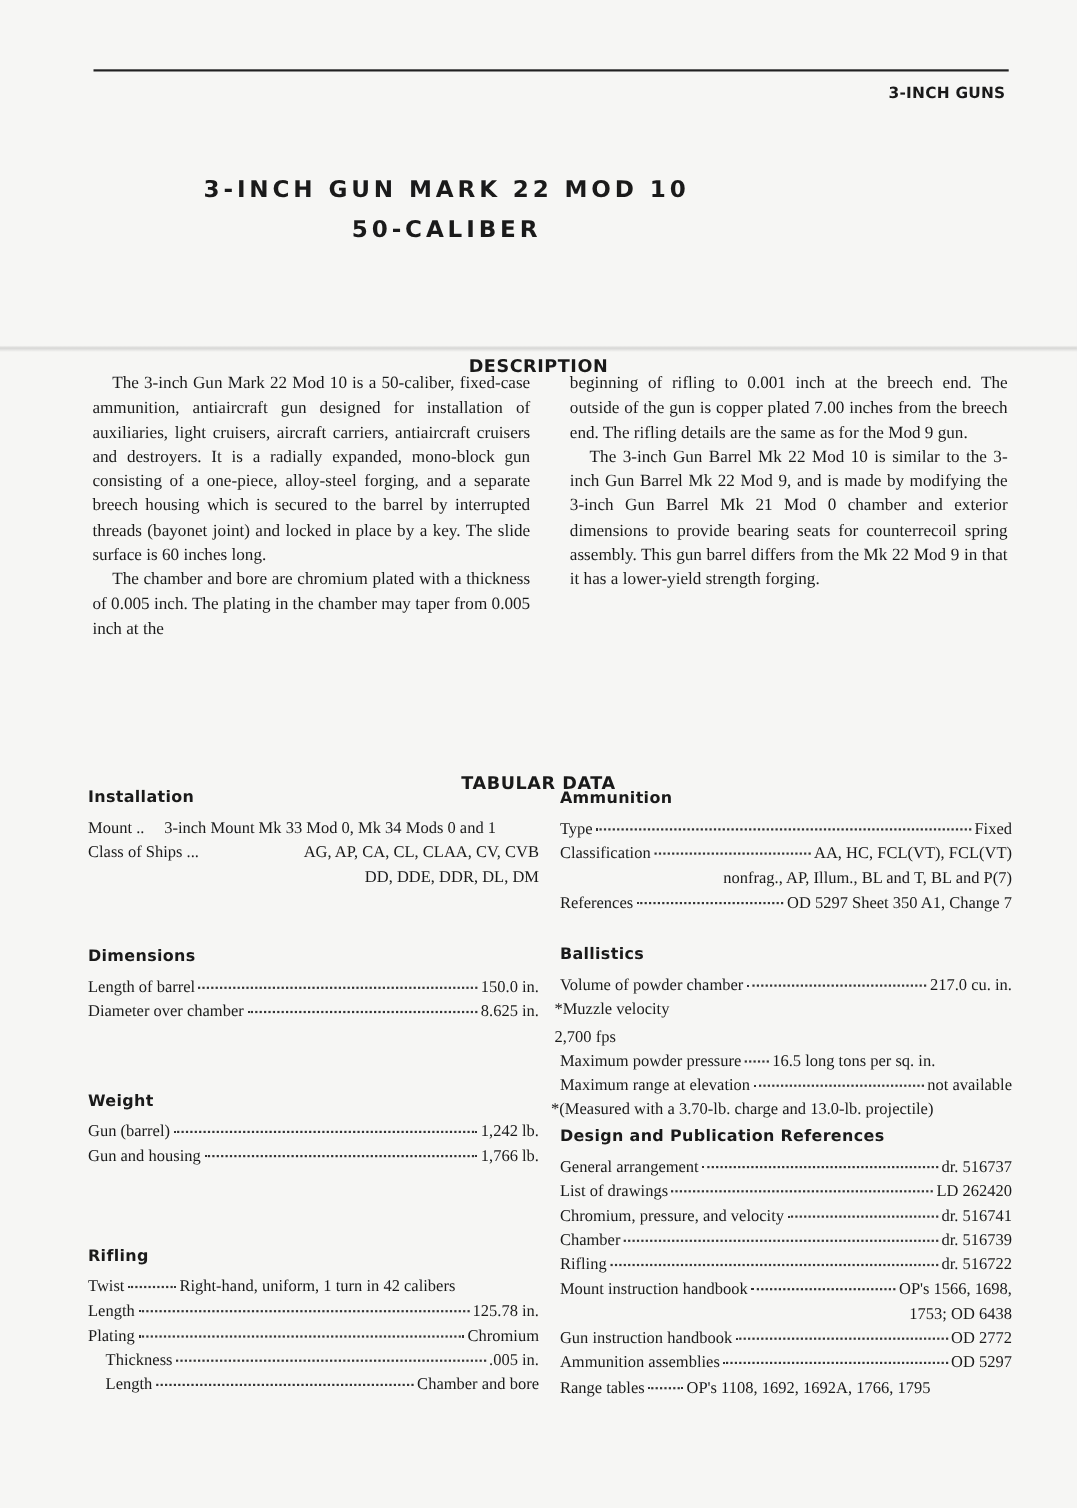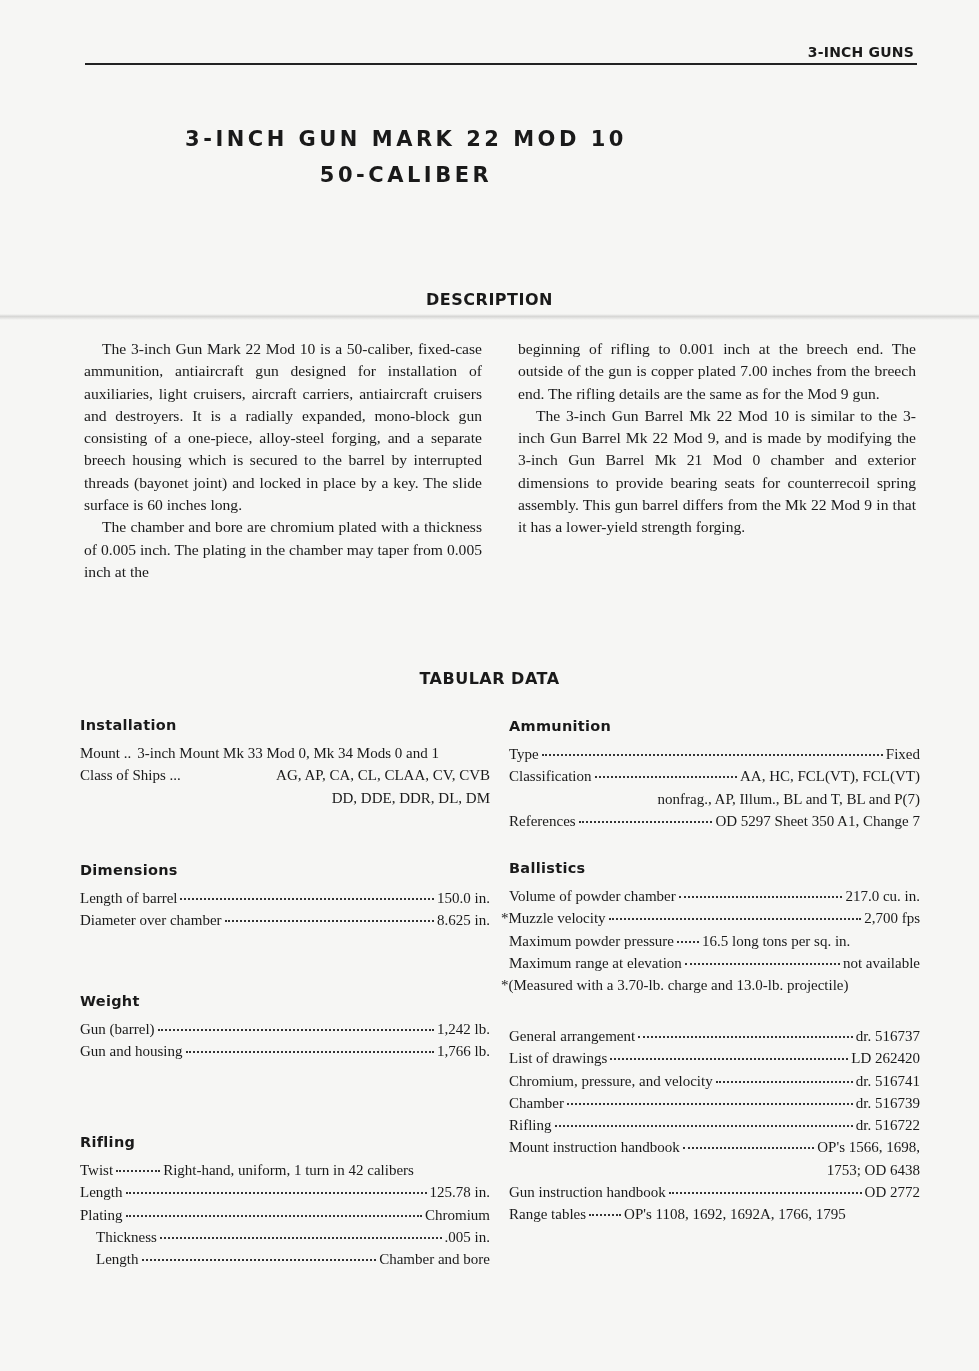--- a/index.html
+++ b/index.html
@@ -3,21 +3,21 @@
 <meta charset="utf-8">
 <style>
   html, body { margin: 0; padding: 0; }
   body {
     width: 979px; height: 1371px; overflow: hidden;
     background: #f6f6f4;
     color: #1a1a1a;
     position: relative;
     font-family: "Liberation Serif", "DejaVu Serif", serif;
   }
-  .sans { font-family: "DejaVu Sans", "Liberation Sans", sans-serif; }
+  .sans { font-family: "DejaVu Sans", "Liberation Sans", sans-serif; margin-top: 33px; }
   .running-head {
     position: absolute; top: 44px; right: 65px;
     font-size: 14px; font-weight: bold; letter-spacing: 0.2px;
   }
   .head-rule {
     position: absolute; top: 63px; left: 85px; width: 832px;
     height: 0; border-top: 2px solid #222;
   }
   .title {
     position: absolute; left: 0; width: 812px; text-align: center;
@@ -53,21 +53,21 @@
     font-size: 15px; line-height: 22.3px; white-space: nowrap; text-align: center;
   }
   .row .lbl { flex: 0 0 auto; }
   .row .dots {
     flex: 1 1 auto; overflow: hidden; margin: 0 3px;
     border-bottom: 2px dotted #333; height: 0; position: relative; top: -3px;
   }
   .row .val { flex: 0 0 auto; }
   .row.indent { padding-left: 16px; }
   .row.cont { justify-content: flex-end; }
-  .row.plain .val { margin-left: 6px; }
+  .row.plain .val { margin-left: 18px; }
 
   .left-block { left: 80px; width: 410px; }
   .right-block { left: 509px; width: 411px; }
 
   .page-num {
     position: absolute; top: 1374px; right: 64px;
     font-size: 13px; font-weight: bold;
   }
 </style>
 </head>
@@ -187,41 +187,42 @@
   </div>
 </div>
 
 <div class="block right-block" style="top:860px;">
   <div class="block-head">Ballistics</div>
   <div class="row">
     <span class="lbl">Volume of powder chamber</span>
     <span class="dots"></span>
     <span class="val">217.0 cu. in.</span>
   </div>
-  <div class="row" style="margin-left:-8px;">
+  <div class="row" style="margin-left:-8px;flex-direction:column;">
     <span class="lbl">*Muzzle velocity</span>
     <span class="dots"></span>
     <span class="val">2,700 fps</span>
   </div>
   <div class="row">
     <span class="lbl">Maximum powder pressure</span>
     <span class="dots" style="flex:0 0 22px;"></span>
     <span class="val">16.5 long tons per sq. in.</span>
   </div>
   <div class="row">
     <span class="lbl">Maximum range at elevation</span>
     <span class="dots"></span>
     <span class="val">not available</span>
   </div>
   <div class="row" style="margin-left:-8px;">
     <span class="lbl">*(Measured with a 3.70-lb. charge and 13.0-lb. projectile)</span>
   </div>
 </div>
 
 <div class="block right-block" style="top:1025px;">
+  <div class="block-head">Design and Publication References</div>
   <div class="row">
     <span class="lbl">General arrangement</span>
     <span class="dots"></span>
     <span class="val">dr. 516737</span>
   </div>
   <div class="row">
     <span class="lbl">List of drawings</span>
     <span class="dots"></span>
     <span class="val">LD 262420</span>
   </div>
@@ -245,20 +246,25 @@
     <span class="dots"></span>
     <span class="val">OP's 1566, 1698,</span>
   </div>
   <div class="row cont">
     <span class="val">1753; OD 6438</span>
   </div>
   <div class="row">
     <span class="lbl">Gun instruction handbook</span>
     <span class="dots"></span>
     <span class="val">OD 2772</span>
+  </div>
+  <div class="row">
+    <span class="lbl">Ammunition assemblies</span>
+    <span class="dots"></span>
+    <span class="val">OD 5297</span>
   </div>
   <div class="row">
     <span class="lbl">Range tables</span>
     <span class="dots" style="flex:0 0 32px;"></span>
     <span class="val">OP's 1108, 1692, 1692A, 1766, 1795</span>
   </div>
 </div>
 
 <div class="page-num sans">7.22.10</div>
 

